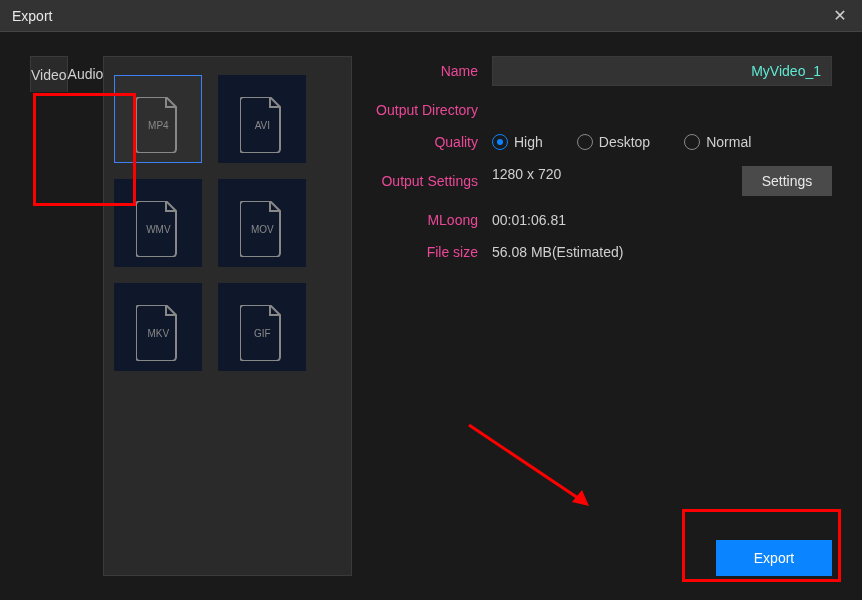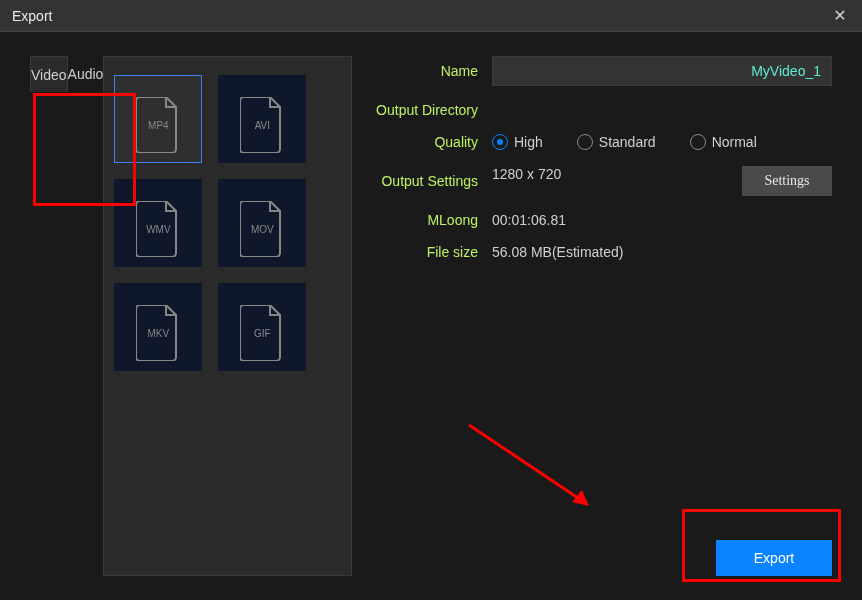--- a/index.html
+++ b/index.html
@@ -100,21 +100,21 @@
   }
   .form-row {
     display: flex;
     align-items: center;
     margin-bottom: 16px;
   }
   .form-label {
     width: 120px;
     text-align: right;
     padding-right: 14px;
-    color: #bef264;
+    color: #ec4899;
     font-size: 14px;
   }
   .form-value {
     flex: 1;
     color: #d0d0d0;
     font-size: 14px;
     display: flex;
     align-items: flex-start;
     gap: 34px;
   }
@@ -167,21 +167,20 @@
   }
   .settings-btn {
     background: #4a4a4a;
     color: #e8e8e8;
     border: none;
     width: 90px;
     height: 30px;
     cursor: pointer;
     font-size: 14px;
     margin-left: auto;
-    font-family: Liberation Serif, serif;
   }
   .export-btn {
     background: #0a84ff;
     color: #fff;
     border: none;
     width: 116px;
     height: 36px;
     font-size: 14px;
     cursor: pointer;
     position: absolute;
@@ -284,21 +283,21 @@
 
     <div class="form-row">
       <div class="form-label">Quality</div>
       <div class="form-value">
         <div class="radio checked">
           <span class="radio-dot"></span>
           <span>High</span>
         </div>
         <div class="radio">
           <span class="radio-dot"></span>
-          <span>Standard</span>
+          <span>Desktop</span>
         </div>
         <div class="radio">
           <span class="radio-dot"></span>
           <span>Normal</span>
         </div>
       </div>
     </div>
 
     <div class="form-row">
       <div class="form-label">Output Settings</div>

